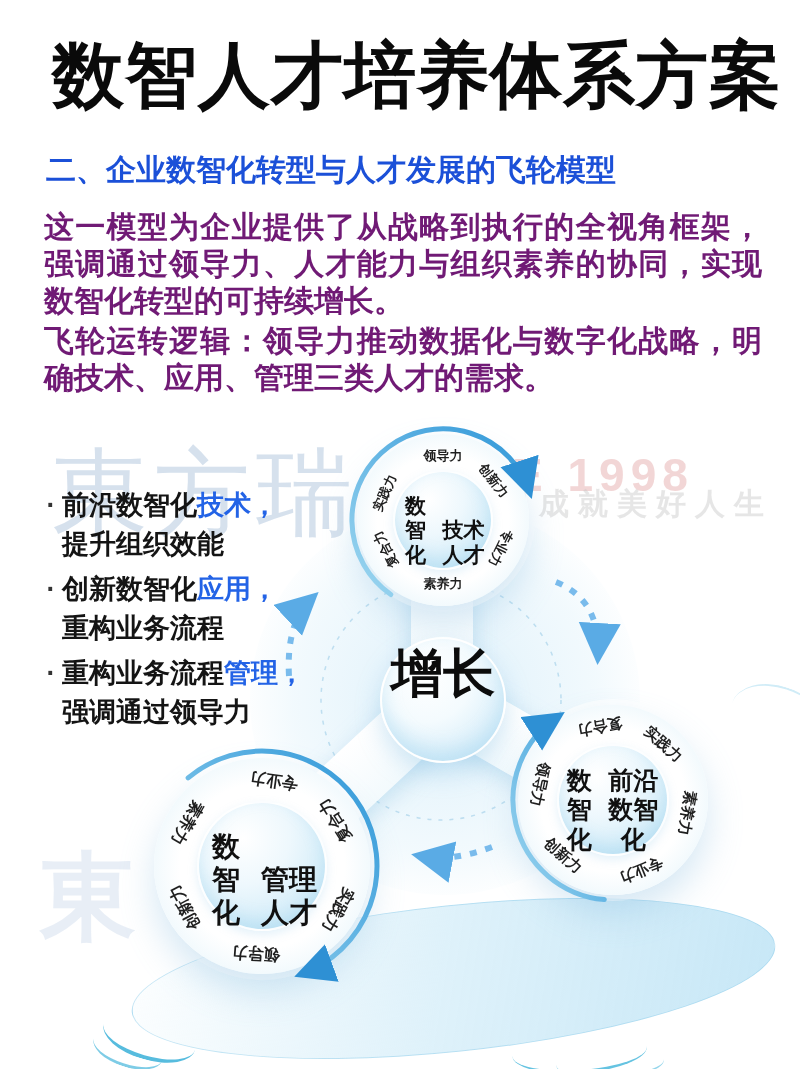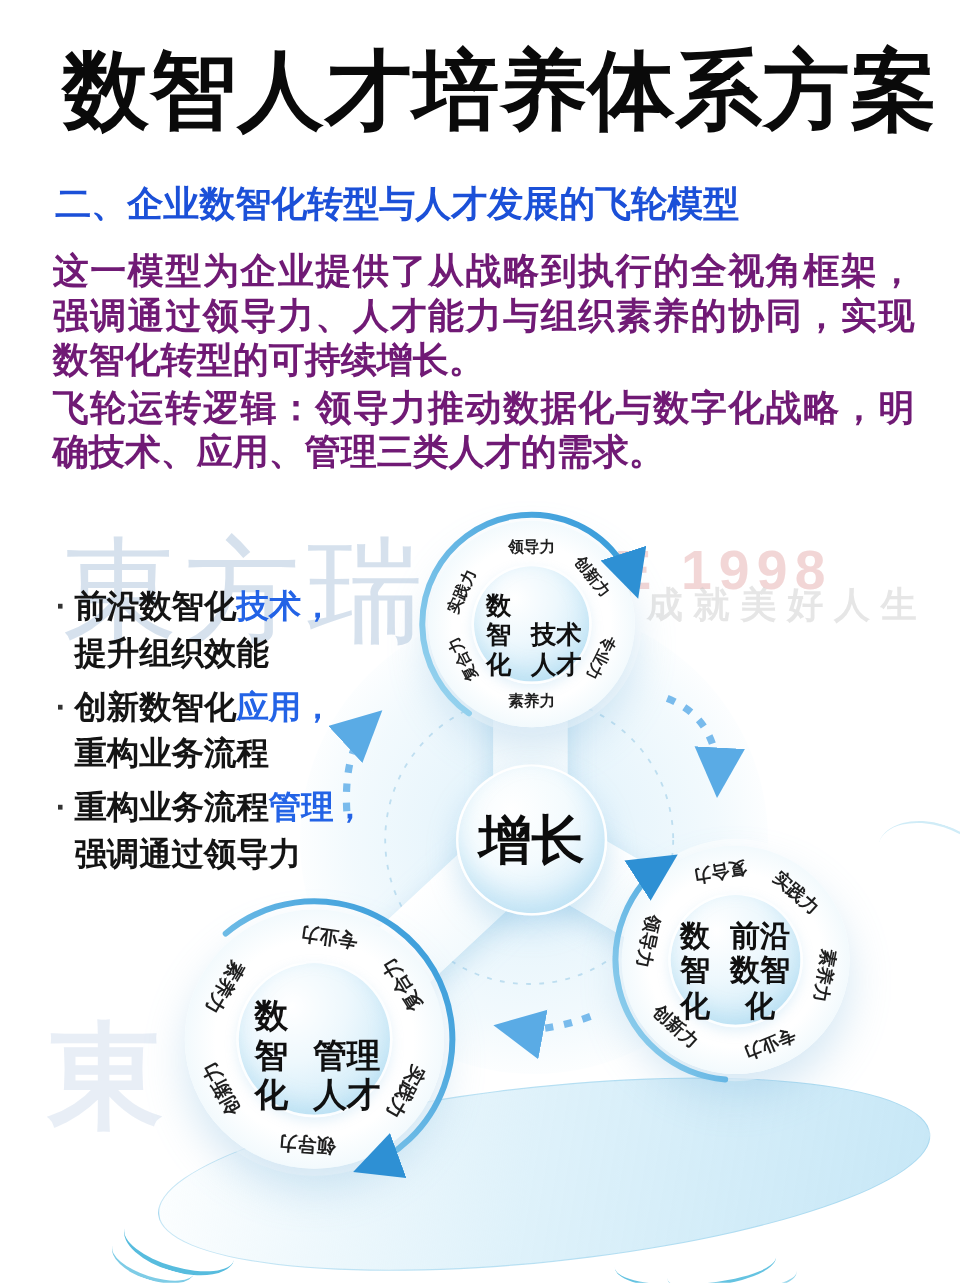--- a/index.html
+++ b/index.html
@@ -91,25 +91,25 @@
   .disc-app  .inner-bubble{width:108px;height:108px;font-size:25px;}
   .disc-mgmt .inner-bubble{width:126px;height:126px;font-size:28px;}
 
   .ring-label{
     position:absolute;left:50%;top:50%;white-space:nowrap;
     font-weight:600;color:#1f1f1f;
   }
 
   .center-bubble{
     position:absolute;left:380px;top:637px;width:122px;height:122px;border-radius:50%;
-    display:flex;align-items:center;justify-content:center;
+    display:flex;align-items:flex-start;justify-content:center;
     background:radial-gradient(circle at 36% 30%,#ffffff 0%,#f4fbfe 40%,#d8eefa 75%,#c3e4f5 100%);
     border:2px solid rgba(255,255,255,0.95);
     box-shadow:0 10px 24px rgba(130,190,225,0.35),inset 0 -10px 18px rgba(150,205,235,0.35);
-    font-size:44px;font-weight:900;color:#0c0c0c;z-index:7;
+    font-size:52px;font-weight:900;color:#0c0c0c;z-index:7;
   }
 </style>
 </head>
 <body>
 
 <div class="page">
 
   <div class="watermark wm-brand">東方瑞</div>
   <div class="watermark wm-year">E 1998</div>
   <div class="watermark wm-slogan">习成就美好人生</div>

